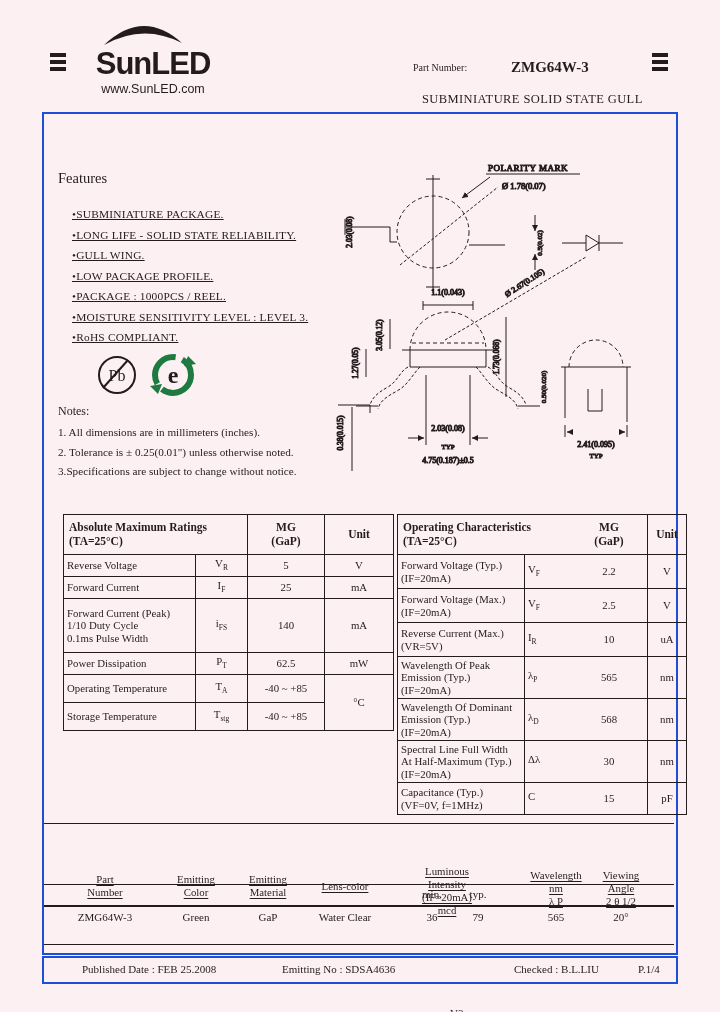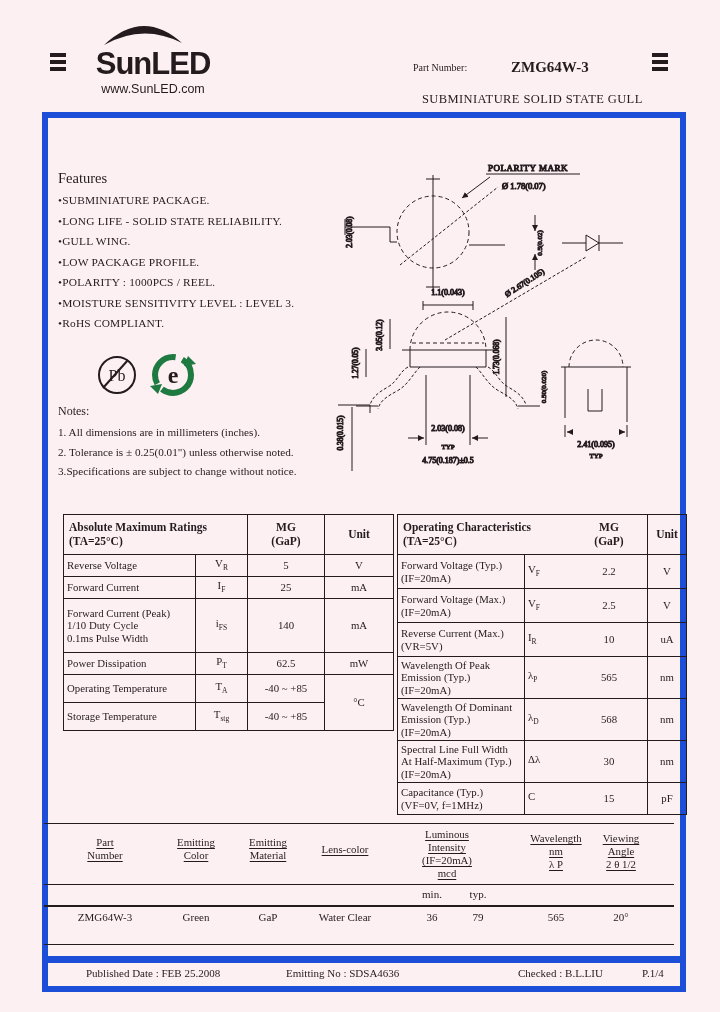--- a/index.html
+++ b/index.html
@@ -1,29 +1,29 @@
 <!DOCTYPE html>
 <html><head>
 <meta charset="utf-8">
 <style>
   html,body{margin:0;padding:0;}
   .page{position:relative;width:720px;height:1012px;background:#fcf0f3;
         font-family:"Liberation Serif",serif;color:#241b1f;overflow:hidden;}
   .abs{position:absolute;}
-  .pre{white-space:pre-line;}
+  .pre{white-space:pre-line;margin-top:37px;}
   .bars span{display:block;width:16px;height:4px;background:#241b1f;margin:0 0 3px 0;}
   .brand{font-family:"Liberation Sans",sans-serif;font-weight:bold;font-size:31px;letter-spacing:-1px;}
   .site{font-family:"Liberation Sans",sans-serif;font-size:12.5px;text-align:center;}
   .pnlab{font-size:10px;}
   .pn{font-size:15px;font-weight:bold;}
   .subtitle{font-size:12.5px;letter-spacing:.4px;}
-  .box{border:6px solid #1d4ed8;}
+  .box{border:2px solid #1d4ed8;}
   .features-title{font-size:14.5px;font-weight:normal;}
   .feat li{list-style:none;font-size:11.4px;line-height:20.5px;letter-spacing:.2px;}
-  .feat{margin:0;padding:0;}
+  .feat{margin:14px;padding:0;text-decoration:underline;}
   .notes-title{font-size:12px;}
   .notes div{font-size:11.2px;line-height:19.5px;}
   table{border-collapse:collapse;table-layout:fixed;}
   td{border:1px solid #241b1f;font-size:10.8px;line-height:12.5px;padding:1px 3px;vertical-align:middle;}
   td.hd{font-weight:bold;font-size:11.5px;text-align:center;line-height:13.5px;}
   td.hd.left{text-align:left;padding-left:5px;}
   td.sym{text-align:left;border-right:none;}
   td.symb{text-align:center;}
   td.val{text-align:center;}
   td.unit{text-align:center;}
@@ -63,21 +63,21 @@
   <div class="abs subtitle" style="left:422px;top:92px;">SUBMINIATURE SOLID STATE GULL</div>
 
   <div class="abs box" style="left:42px;top:112px;width:632px;height:839px;"></div>
 
   <div class="abs features-title" style="left:58px;top:170px;">Features</div>
   <ul class="abs feat" style="left:58px;top:190px;width:300px;">
     <li>•SUBMINIATURE PACKAGE.</li>
     <li>•LONG LIFE - SOLID STATE RELIABILITY.</li>
     <li>•GULL WING.</li>
     <li>•LOW PACKAGE PROFILE.</li>
-    <li>•POLARITY : 1000PCS / REEL.</li>
+    <li>•PACKAGE : 1000PCS / REEL.</li>
     <li>•MOISTURE SENSITIVITY LEVEL : LEVEL 3.</li>
     <li>•RoHS COMPLIANT.</li>
   </ul>
 
   <svg class="abs" style="left:96px;top:354px;" width="42" height="42" viewBox="0 0 42 42">
     <circle cx="21" cy="21" r="18" fill="none" stroke="#241b1f" stroke-width="2"></circle>
     <text x="21" y="27" text-anchor="middle" font-size="16">Pb</text>
     <line x1="32" y1="6" x2="7" y2="34" stroke="#241b1f" stroke-width="2"></line>
   </svg>
   <svg class="abs" style="left:150px;top:352px;" width="46" height="46" viewBox="0 0 46 46">

